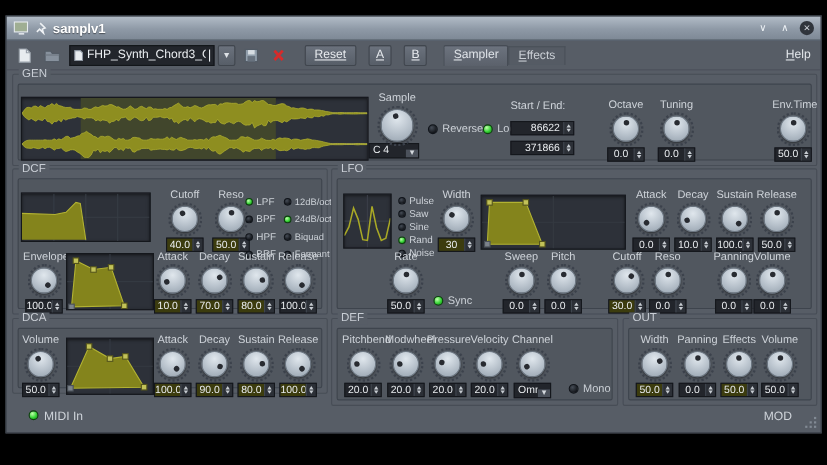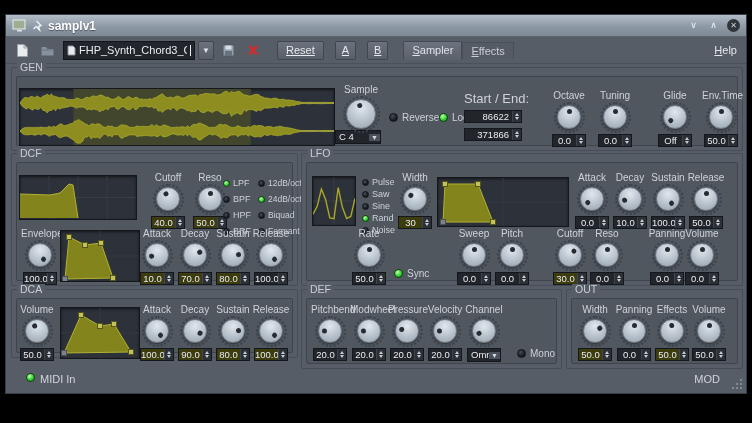--- a/index.html
+++ b/index.html
@@ -50,34 +50,34 @@
   .spin{display:flex;width:34px;height:13px;background:#22252b;border:1px solid #14171c;margin:2px auto 0;align-items:stretch}
   .sval{flex:1;font-size:9.5px;color:#e9ecef;text-align:center;line-height:11px;overflow:hidden}
   .spin.hl .sval{background:#3c3c0e}
   .sarr{width:9px;border-left:1px solid #3f454e;background:#2c3037;display:flex;flex-direction:column;justify-content:space-evenly;align-items:center}
   .tri{width:0;height:0;border-left:2.5px solid transparent;border-right:2.5px solid transparent}
   .tri.up{border-bottom:3.5px solid #c6cbd1}
   .tri.down{border-top:3.5px solid #c6cbd1}
   .spin.wide{width:58px;position:absolute}
   .spin.wide .sval{text-align:right;padding-right:3px}
   
-  .mcombo{display:flex;height:14px;background:#22252b;border:1px solid #14171c;align-items:center;margin:2px auto 0;width:34px}
+  .mcombo{display:flex;height:14px;background:#22252b;border:1px solid #14171c;align-items:flex-end;margin:2px auto 0;width:34px}
   .mval{flex:1;font-size:9.5px;color:#e9ecef;padding-left:3px;line-height:12px;text-align:left;white-space:nowrap;overflow:hidden}
   .marr{width:11px;background:#4b515b;color:#d4d9de;font-size:7px;display:flex;align-items:center;justify-content:center}
   
   .led{width:9px;height:9px;border-radius:50%;background:radial-gradient(circle at 35% 30%,#454c56,#15181d 70%);border:1px solid #10141a;flex:none}
   .led.on{background:radial-gradient(circle at 35% 30%,#c0ffab,#35d435 55%,#117a11);border-color:#0c430c}
   .led.sm{width:7px;height:7px}
   .ledrow{position:absolute;display:flex;align-items:center;gap:4px;font-size:10px;color:#ccd1d7;white-space:nowrap}
   .ledcol{position:absolute;display:flex;flex-direction:column;gap:4px}
   .ledcol .ledrow{position:static}
   .ledcol.tight{gap:2px}
   .ledcol.tight .ledrow{font-size:9px;gap:3px}
   .ledcol.small2 .ledrow{font-size:8.5px;gap:3px}
-  .slabel{position:absolute;font-size:13px;color:#ced3d9;white-space:nowrap}
+  .slabel{position:absolute;font-size:10px;color:#ced3d9;white-space:nowrap}
   
   .statusrow{position:absolute;display:flex;align-items:flex-start;gap:5px;font-size:11px;color:#cfd4da}
   .grip{position:absolute;right:12px;bottom:12px;width:2px;height:2px;background:transparent;box-shadow:8px 0 #828a94,8px 4px #828a94,4px 4px #828a94,8px 8px #828a94,4px 8px #828a94,0 8px #828a94}
 </style>
 </head>
 <body>
 
 <div id="screen">
 <div id="win">
 
@@ -233,38 +233,20 @@
           <div class="kwrap">
             <div class="kticks"></div>
             <div class="kcap">
               <div class="krot" style="transform: rotate(0deg);">
                 <div class="kdot"></div>
               </div>
             </div>
           </div>
           <div class="spin">
             <div class="sval">0.0</div>
-            <div class="sarr">
-              <i class="tri up"></i>
-              <i class="tri down"></i>
-            </div>
-          </div>
-        </div>
-    <div class="kcol" style="left:644px;top:22px">
-          <div class="klabel">Glide</div>
-          <div class="kwrap">
-            <div class="kticks"></div>
-            <div class="kcap">
-              <div class="krot" style="transform: rotate(-135deg);">
-                <div class="kdot"></div>
-              </div>
-            </div>
-          </div>
-          <div class="spin">
-            <div class="sval">Off</div>
             <div class="sarr">
               <i class="tri up"></i>
               <i class="tri down"></i>
             </div>
           </div>
         </div>
     <div class="kcol" style="left:690px;top:22px">
           <div class="klabel">Env.Time</div>
           <div class="kwrap">
             <div class="kticks"></div>

